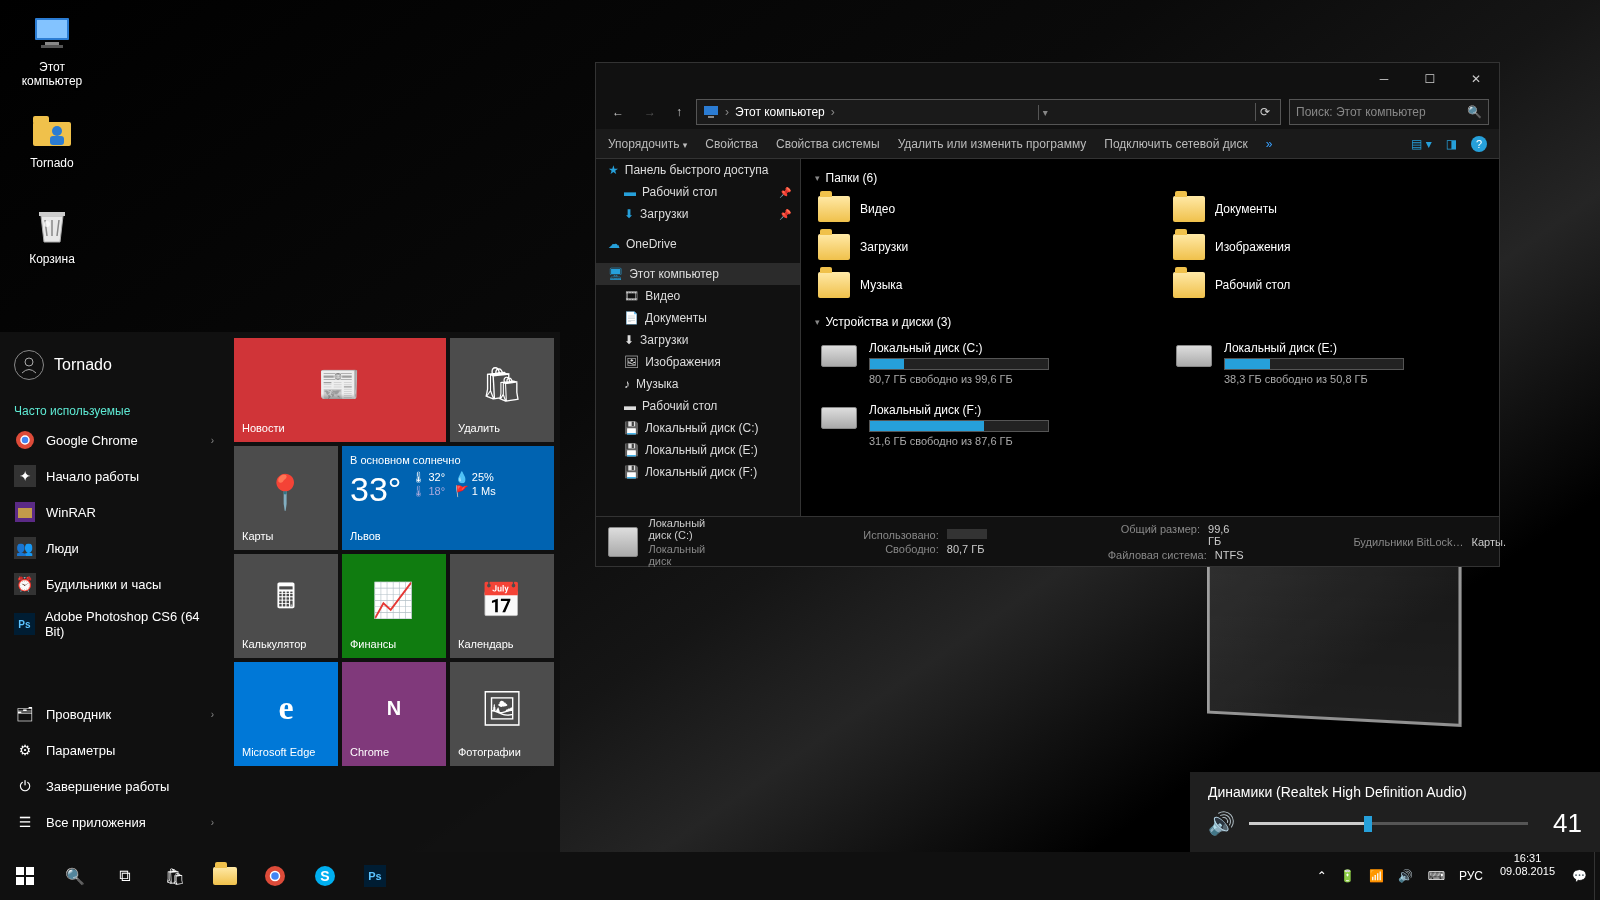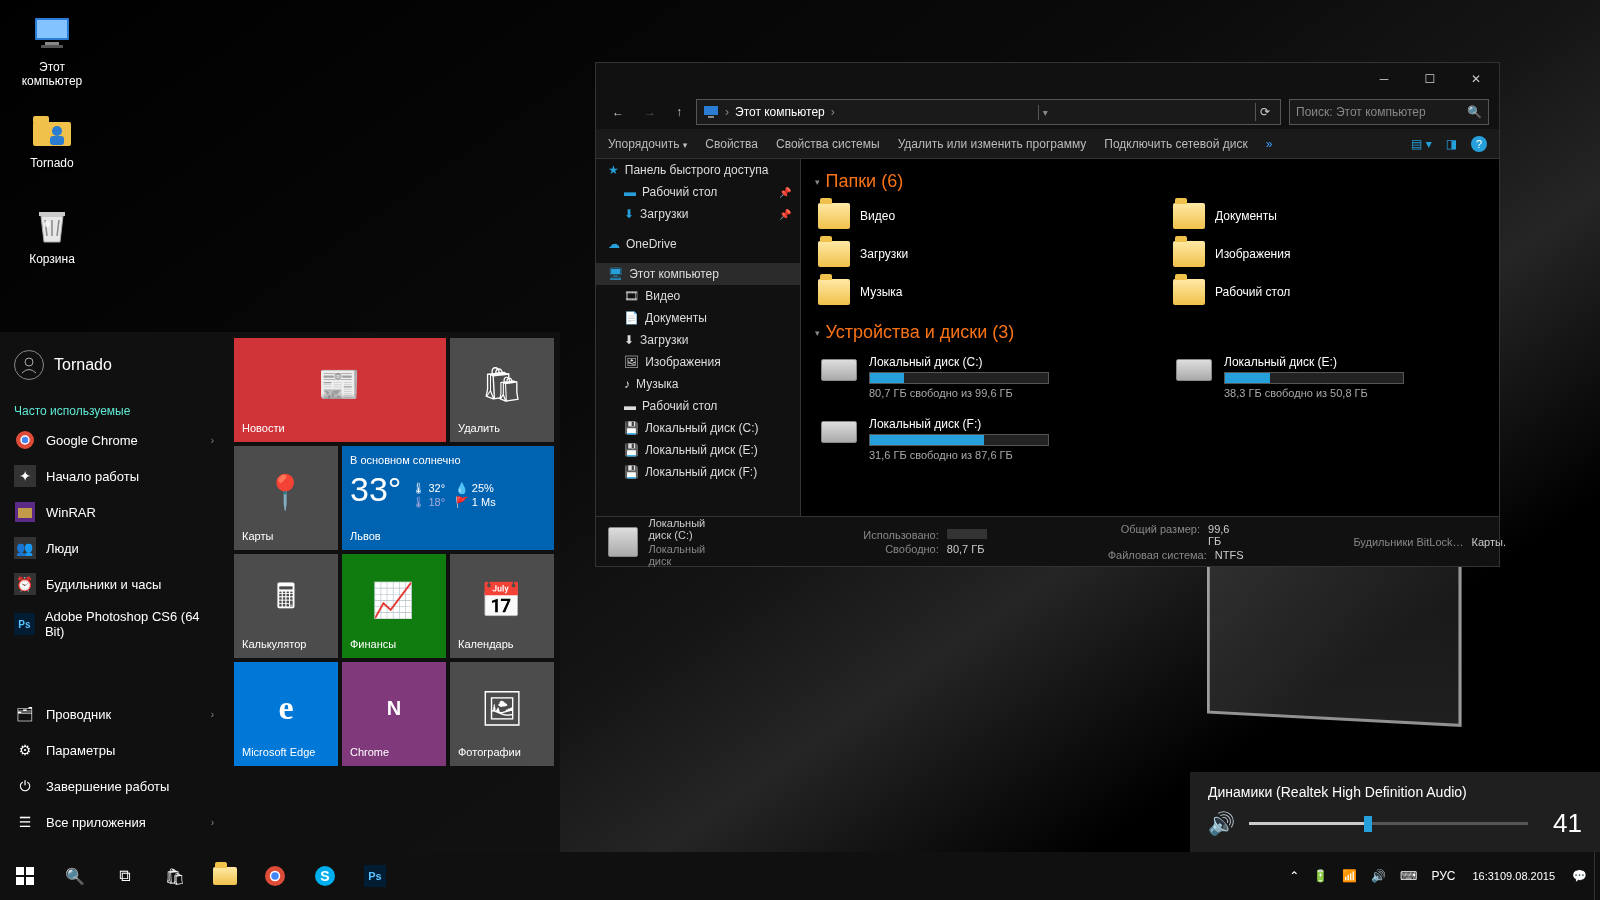--- a/index.html
+++ b/index.html
@@ -24,21 +24,21 @@
 .cmdbar span{cursor:pointer}
 .cmdbar .right{margin-left:auto;display:flex;gap:14px;align-items:center}
 .cmdbar .chev{color:#38a0ff}
 .exbody{flex:1;display:flex;min-height:0}
 .navpane{width:205px;background:#111;overflow:auto;border-right:1px solid #333}
 .navitem{display:flex;align-items:center;gap:6px;padding:4px 8px 4px 12px;cursor:pointer;color:#ddd;position:relative}
 .navitem.lvl2{padding-left:28px}
 .navitem.sel{background:#2b2b2b}
 .navitem .pin{margin-left:auto;color:#666;font-size:10px}
 .mainpane{flex:1;padding:8px 14px;overflow:auto;background:#000}
-.group-h{color:#f97316;font-size:18px;margin:4px 0 8px;display:flex;align-items:center;gap:6px}
+.group-h{color:#ffffff;font-size:12px;margin:4px 0 8px;display:flex;align-items:center;gap:6px}
 .group-h::before{content:"▾";font-size:9px;color:#888}
 .folders{display:grid;grid-template-columns:1fr 1fr;gap:6px 40px;margin-bottom:14px}
 .fitem{display:flex;align-items:center;gap:10px;padding:3px;cursor:pointer}
 .drives{display:grid;grid-template-columns:1fr 1fr;gap:10px 40px}
 .ditem{display:flex;gap:10px;padding:4px;cursor:pointer}
 .ditem .dicon{width:40px;height:30px;flex-shrink:0;display:flex;align-items:center;justify-content:center}
 .dinfo{flex:1}
 .dbar{width:180px;height:12px;border:1px solid #555;margin:3px 0;background:#222}
 .dbar>div{height:100%;background:#26a0da}
 .dfree{font-size:11px;color:#aaa}
@@ -74,21 +74,21 @@
 .volume .vrow{display:flex;align-items:center;gap:14px}
 .volume .track{flex:1;height:3px;background:#555;position:relative}
 .volume .track .fill{position:absolute;left:0;top:0;bottom:0;background:#ccc}
 .volume .thumb{position:absolute;top:-6px;width:8px;height:16px;background:#26a0da}
 .volume .val{font-size:26px;font-weight:300;width:40px;text-align:right}
 
 .taskbar{position:absolute;left:0;right:0;bottom:0;height:48px;background:#101010;display:flex;align-items:center}
 .tbtn2{width:50px;height:48px;display:flex;align-items:center;justify-content:center;cursor:pointer;color:#fff}
 .tray{margin-left:auto;display:flex;align-items:center;height:48px}
 .tray .titem{padding:0 7px;height:48px;display:flex;align-items:center;cursor:pointer;font-size:12px}
-.tray .clock{display:flex;flex-direction:row;align-items:center;font-size:11px;line-height:13px;padding:0 10px}
+.tray .clock{display:flex;flex-direction:column;align-items:center;font-size:11px;line-height:13px;padding:0 10px}
 
 .folder-ico{width:32px;height:26px;background:linear-gradient(#ffe9a6,#f0c14b);border-radius:2px;position:relative}
 .folder-ico::before{content:"";position:absolute;top:-5px;left:2px;width:12px;height:6px;background:#f0c14b;border-radius:2px 2px 0 0}
 .hdd-ico{width:36px;height:22px;background:linear-gradient(#ddd,#aaa);border-radius:2px;border:1px solid #888}
 svg{display:block}
 </style>
 </head>
 <body>
 
 <div class="bg-light"></div>
@@ -410,21 +410,21 @@
     <div class="tile grey">
         <div class="ticon">🛍</div>
         <div class="tlabel">Удалить</div>
       </div>
     <div class="tile grey">
         <div class="ticon">📍</div>
         <div class="tlabel">Карты</div>
       </div>
     <div class="tile w2 blue2 weather">
       <div style="font-size:11px">В основном солнечно</div>
-      <div style="display:flex;align-items:flex-end;gap:10px;margin-top:4px">
+      <div style="display:flex;align-items:flex-start;gap:10px;margin-top:4px">
         <span style="font-size:34px;font-weight:300">33°</span>
         <div style="font-size:11px;line-height:14px">
             <div>🌡 <span>32°</span></div>
             <div style="color:#aad">🌡 <span>18°</span></div>
           </div>
         <div style="font-size:11px;line-height:14px">
             <div>💧 <span>25%</span></div>
             <div>🚩 <span>1 Ms</span></div>
           </div>
       </div>

